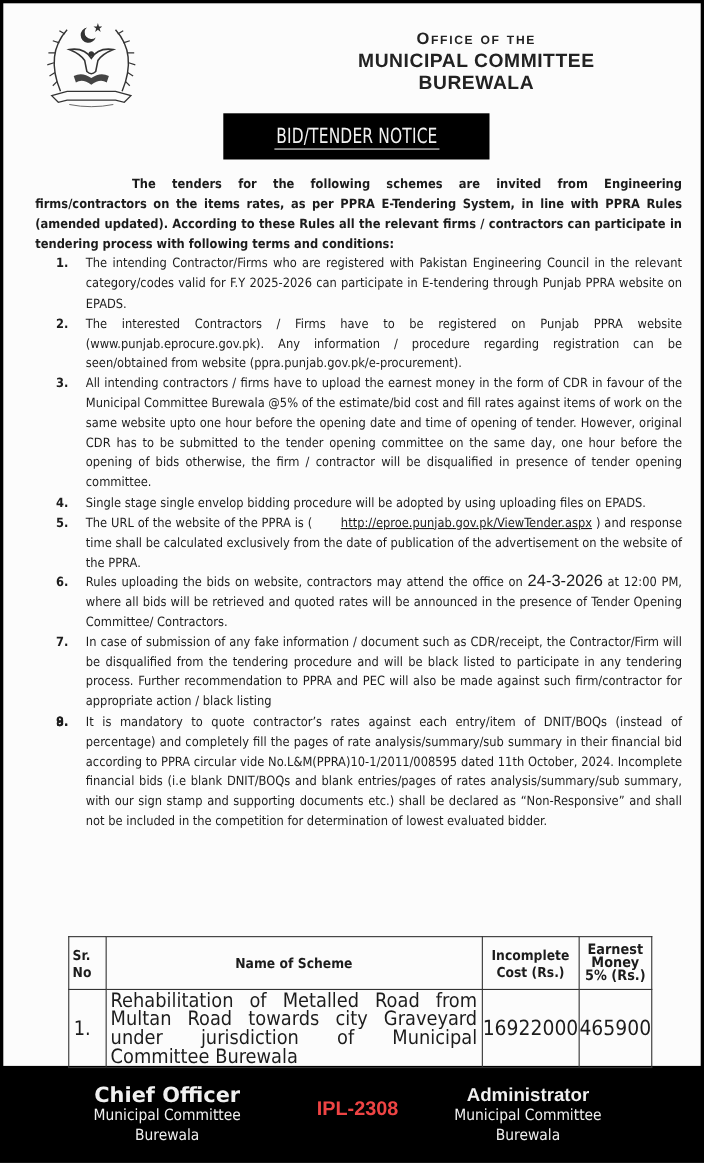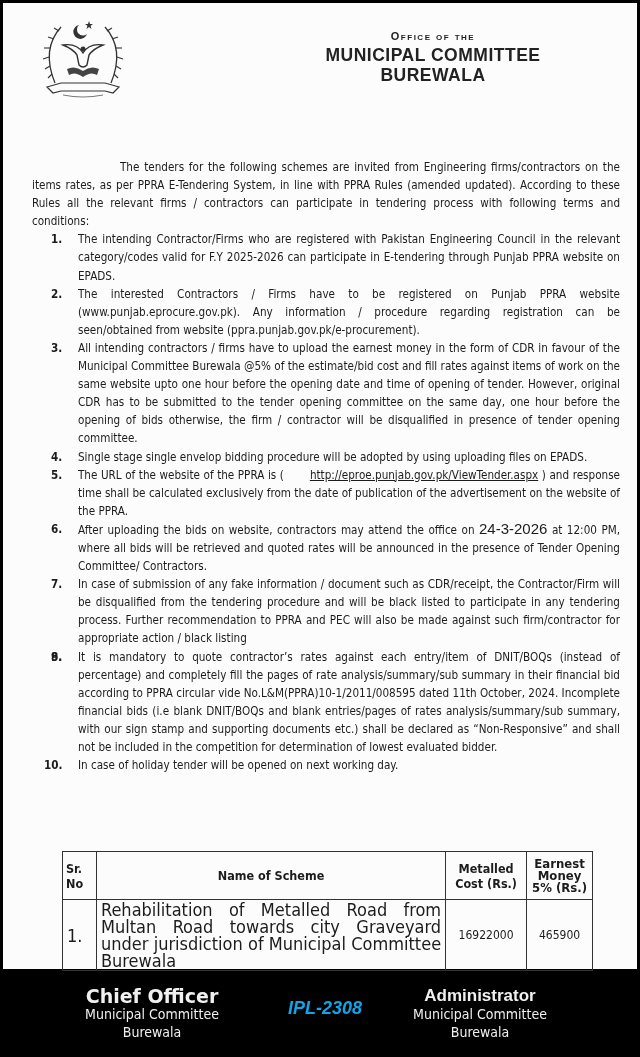--- a/index.html
+++ b/index.html
@@ -11,41 +11,41 @@
     background: #fcfcfc;
   }
 
   
   .emblem { position: absolute; left: 30px; top: 10px; width: 100px; height: 96px; }
   .office {
     position: absolute; left: 270px; top: 24px; width: 320px; text-align: center;
     font-family: "Liberation Sans", sans-serif; font-weight: bold; color: #222;
     letter-spacing: 0.5px;
   }
-  .office .l1 { font-size: 11px; font-variant: small-caps; letter-spacing: 1.5px; line-height: 18px; }
+  .office .l1 { font-size: 15px; font-variant: small-caps; letter-spacing: 1.5px; line-height: 18px; }
   .office .l2 { font-size: 17.5px; line-height: 20px; }
   .office .l3 { font-size: 17.5px; line-height: 20px; }
 
   .banner {
     position: absolute; left: 200px; top: 100px; width: 242px; height: 42px; background: #000;
     display: flex; align-items: center; justify-content: center;
   }
   .banner span {
     color: #f2f2f2; font-family: "DejaVu Sans Condensed", "DejaVu Sans", sans-serif; font-size: 19px;
     transform: scaleX(0.82); display: inline-block; letter-spacing: 0.2px;
     border-bottom: 1.5px solid #eee; line-height: 22px; padding: 0 2px;
   }
 
   
   .body-text {
     position: absolute; left: 29px; top: 155px; width: 588px;
     font-size: 11.6px; line-height: 18.1px; color: #1c1c1c;
     font-family: "DejaVu Sans Condensed", "DejaVu Sans", sans-serif;
   }
-  .intro { text-align: justify; text-indent: 88px; }
+  .intro { text-align: justify; text-indent: 88px; font-weight: bold; }
   .terms { list-style: none; margin-top: 0; }
   .terms li { position: relative; padding-left: 46px; text-align: justify; }
   .terms li .num {
     position: absolute; left: 19px; top: 0; font-weight: bold; width: 26px;
   }
   .terms li .num.wide { left: 12px; }
   .bigdate { font-weight: normal; font-size: 15px; font-family: "Liberation Sans", sans-serif; }
   .link { text-decoration: underline; margin-left: 26px; }
 
   
@@ -57,33 +57,33 @@
   .tender-table th, .tender-table td { border: 1.3px solid #333; }
   .tender-table th { font-weight: bold; font-size: 12.5px; line-height: 15px; height: 48px; margin-left: 34px; }
   .tender-table td { font-size: 18px; line-height: 17px; }
   .c-sr { width: 34px; text-align: left; padding-left: 3px; }
   .c-name { width: 350px; }
   .c-cost { width: 81px; }
   .c-em { width: 66px; }
   .tender-table th.c-em { font-size: 13px; line-height: 12px; }
   .tender-table td.c-name { text-align: justify; padding: 1px 4px; height: 59px; }
   .tender-table td.c-sr { padding-left: 4px; vertical-align: middle; }
-  .tender-table td.c-cost, .tender-table td.c-em { text-align: center; font-size: 12px; }
+  .tender-table td.c-cost, .tender-table td.c-em { text-align: center; font-size: 19px; }
 
   
   .footer { position: absolute; left: 0; top: 970px; width: 640px; height: 87px; color: #f0f0f0; }
   .sig { position: absolute; top: 17px; text-align: center; font-size: 14px; line-height: 18px; width: 200px;
          font-family: "DejaVu Sans Condensed", "DejaVu Sans", sans-serif; }
   .sig .role { font-size: 15px; }
   .sig-left { left: 52px; }
   .sig-right { left: 380px; }
   .sig-right .role { font-family: "Liberation Sans", sans-serif; font-weight: bold; font-size: 17px; }
   .sig-left .role { font-family: "DejaVu Sans", sans-serif; font-weight: bold; font-size: 19px; }
   .ipl { position: absolute; left: 270px; top: 28px; width: 110px; text-align: center;
-         font-family: "Liberation Sans", sans-serif; font-weight: bold; font-size: 18px; color: #0ea5e9; font-style: italic; }
+         font-family: "Liberation Sans", sans-serif; font-weight: bold; font-size: 18px; color: #ef4444; }
 </style>
 </head>
 <body>
 
 <div class="sheet">
 
   <div class="emblem">
     <svg width="100" height="96" viewBox="0 0 100 96">
 
       <g stroke="#333" stroke-width="1.3" fill="none">
@@ -117,43 +117,45 @@
       <path d="M30 82 Q50 86 70 82" stroke="#555" stroke-width="0.8" fill="none"></path>
     </svg>
   </div>
 
   <div class="office">
     <div class="l1">Office of the</div>
     <div class="l2">MUNICIPAL COMMITTEE</div>
     <div class="l3">BUREWALA</div>
   </div>
 
+  <div class="banner">
+    <span>BID/TENDER NOTICE</span>
+  </div>
 
   <div class="body-text">
     <p class="intro">The tenders for the following schemes are invited from Engineering firms/contractors on the items rates, as per PPRA E-Tendering System, in line with PPRA Rules (amended updated). According to these Rules all the relevant firms / contractors can participate in tendering process with following terms and conditions:</p>
     <ol class="terms">
       <li><span class="num">1.</span><span>The intending Contractor/Firms who are registered with Pakistan Engineering Council in the relevant category/codes valid for F.Y 2025-2026 can participate in E-tendering through Punjab PPRA website on EPADS.</span></li>
       <li><span class="num">2.</span><span>The interested Contractors / Firms have to be registered on Punjab PPRA website (www.punjab.eprocure.gov.pk). Any information / procedure regarding registration can be seen/obtained from website (ppra.punjab.gov.pk/e-procurement).</span></li>
       <li><span class="num">3.</span><span>All intending contractors / firms have to upload the earnest money in the form of CDR in favour of the Municipal Committee Burewala @5% of the estimate/bid cost and fill rates against items of work on the same website upto one hour before the opening date and time of opening of tender. However, original CDR has to be submitted to the tender opening committee on the same day, one hour before the opening of bids otherwise, the firm / contractor will be disqualified in presence of tender opening committee.</span></li>
       <li><span class="num">4.</span><span>Single stage single envelop bidding procedure will be adopted by using uploading files on EPADS.</span></li>
       <li><span class="num">5.</span><span>The URL of the website of the PPRA is (</span><span class="link">http://eproe.punjab.gov.pk/ViewTender.aspx</span><span> ) and response time shall be calculated exclusively from the date of publication of the advertisement on the website of the PPRA.</span></li>
-      <li><span class="num">6.</span><span>After uploading the bids on website, contractors may attend the office on </span><span class="bigdate">24-3-2026</span><span> at 12:00 PM, where all bids will be retrieved and quoted rates will be announced in the presence of Tender Opening Committee/ Contractors.</span></li>
+      <li><span class="num">6.</span><span>Rules uploading the bids on website, contractors may attend the office on </span><span class="bigdate">24-3-2026</span><span> at 12:00 PM, where all bids will be retrieved and quoted rates will be announced in the presence of Tender Opening Committee/ Contractors.</span></li>
       <li><span class="num">7.</span><span>In case of submission of any fake information / document such as CDR/receipt, the Contractor/Firm will be disqualified from the tendering procedure and will be black listed to participate in any tendering process. Further recommendation to PPRA and PEC will also be made against such firm/contractor for appropriate action / black listing</span></li>
       <li><span class="num">8.</span></li>
       <li><span class="num">9.</span><span>It is mandatory to quote contractor’s rates against each entry/item of DNIT/BOQs (instead of percentage) and completely fill the pages of rate analysis/summary/sub summary in their financial bid according to PPRA circular vide No.L&amp;M(PPRA)10-1/2011/008595 dated 11th October, 2024. Incomplete financial bids (i.e blank DNIT/BOQs and blank entries/pages of rates analysis/summary/sub summary, with our sign stamp and supporting documents etc.) shall be declared as “Non-Responsive” and shall not be included in the competition for determination of lowest evaluated bidder.</span></li>
-      <li><span class="num wide">10.</span><span>In case of holiday tender will be opened on next working day.</span></li>
     </ol>
   </div>
 
   <table class="tender-table">
     <thead>
       <tr>
         <th class="c-sr"><span>Sr.</span><br><span>No</span></th>
         <th class="c-name">Name of Scheme</th>
-        <th class="c-cost"><span>Metalled</span><br><span>Cost (Rs.)</span></th>
+        <th class="c-cost"><span>Incomplete</span><br><span>Cost (Rs.)</span></th>
         <th class="c-em"><span>Earnest</span><br><span>Money</span><br><span>5% (Rs.)</span></th>
       </tr>
     </thead>
     <tbody>
       <tr>
         <td class="c-sr">1.</td>
         <td class="c-name">Rehabilitation of Metalled Road from Multan Road towards city Graveyard under jurisdiction of Municipal Committee Burewala</td>
         <td class="c-cost">16922000</td>
         <td class="c-em">465900</td>
       </tr>

